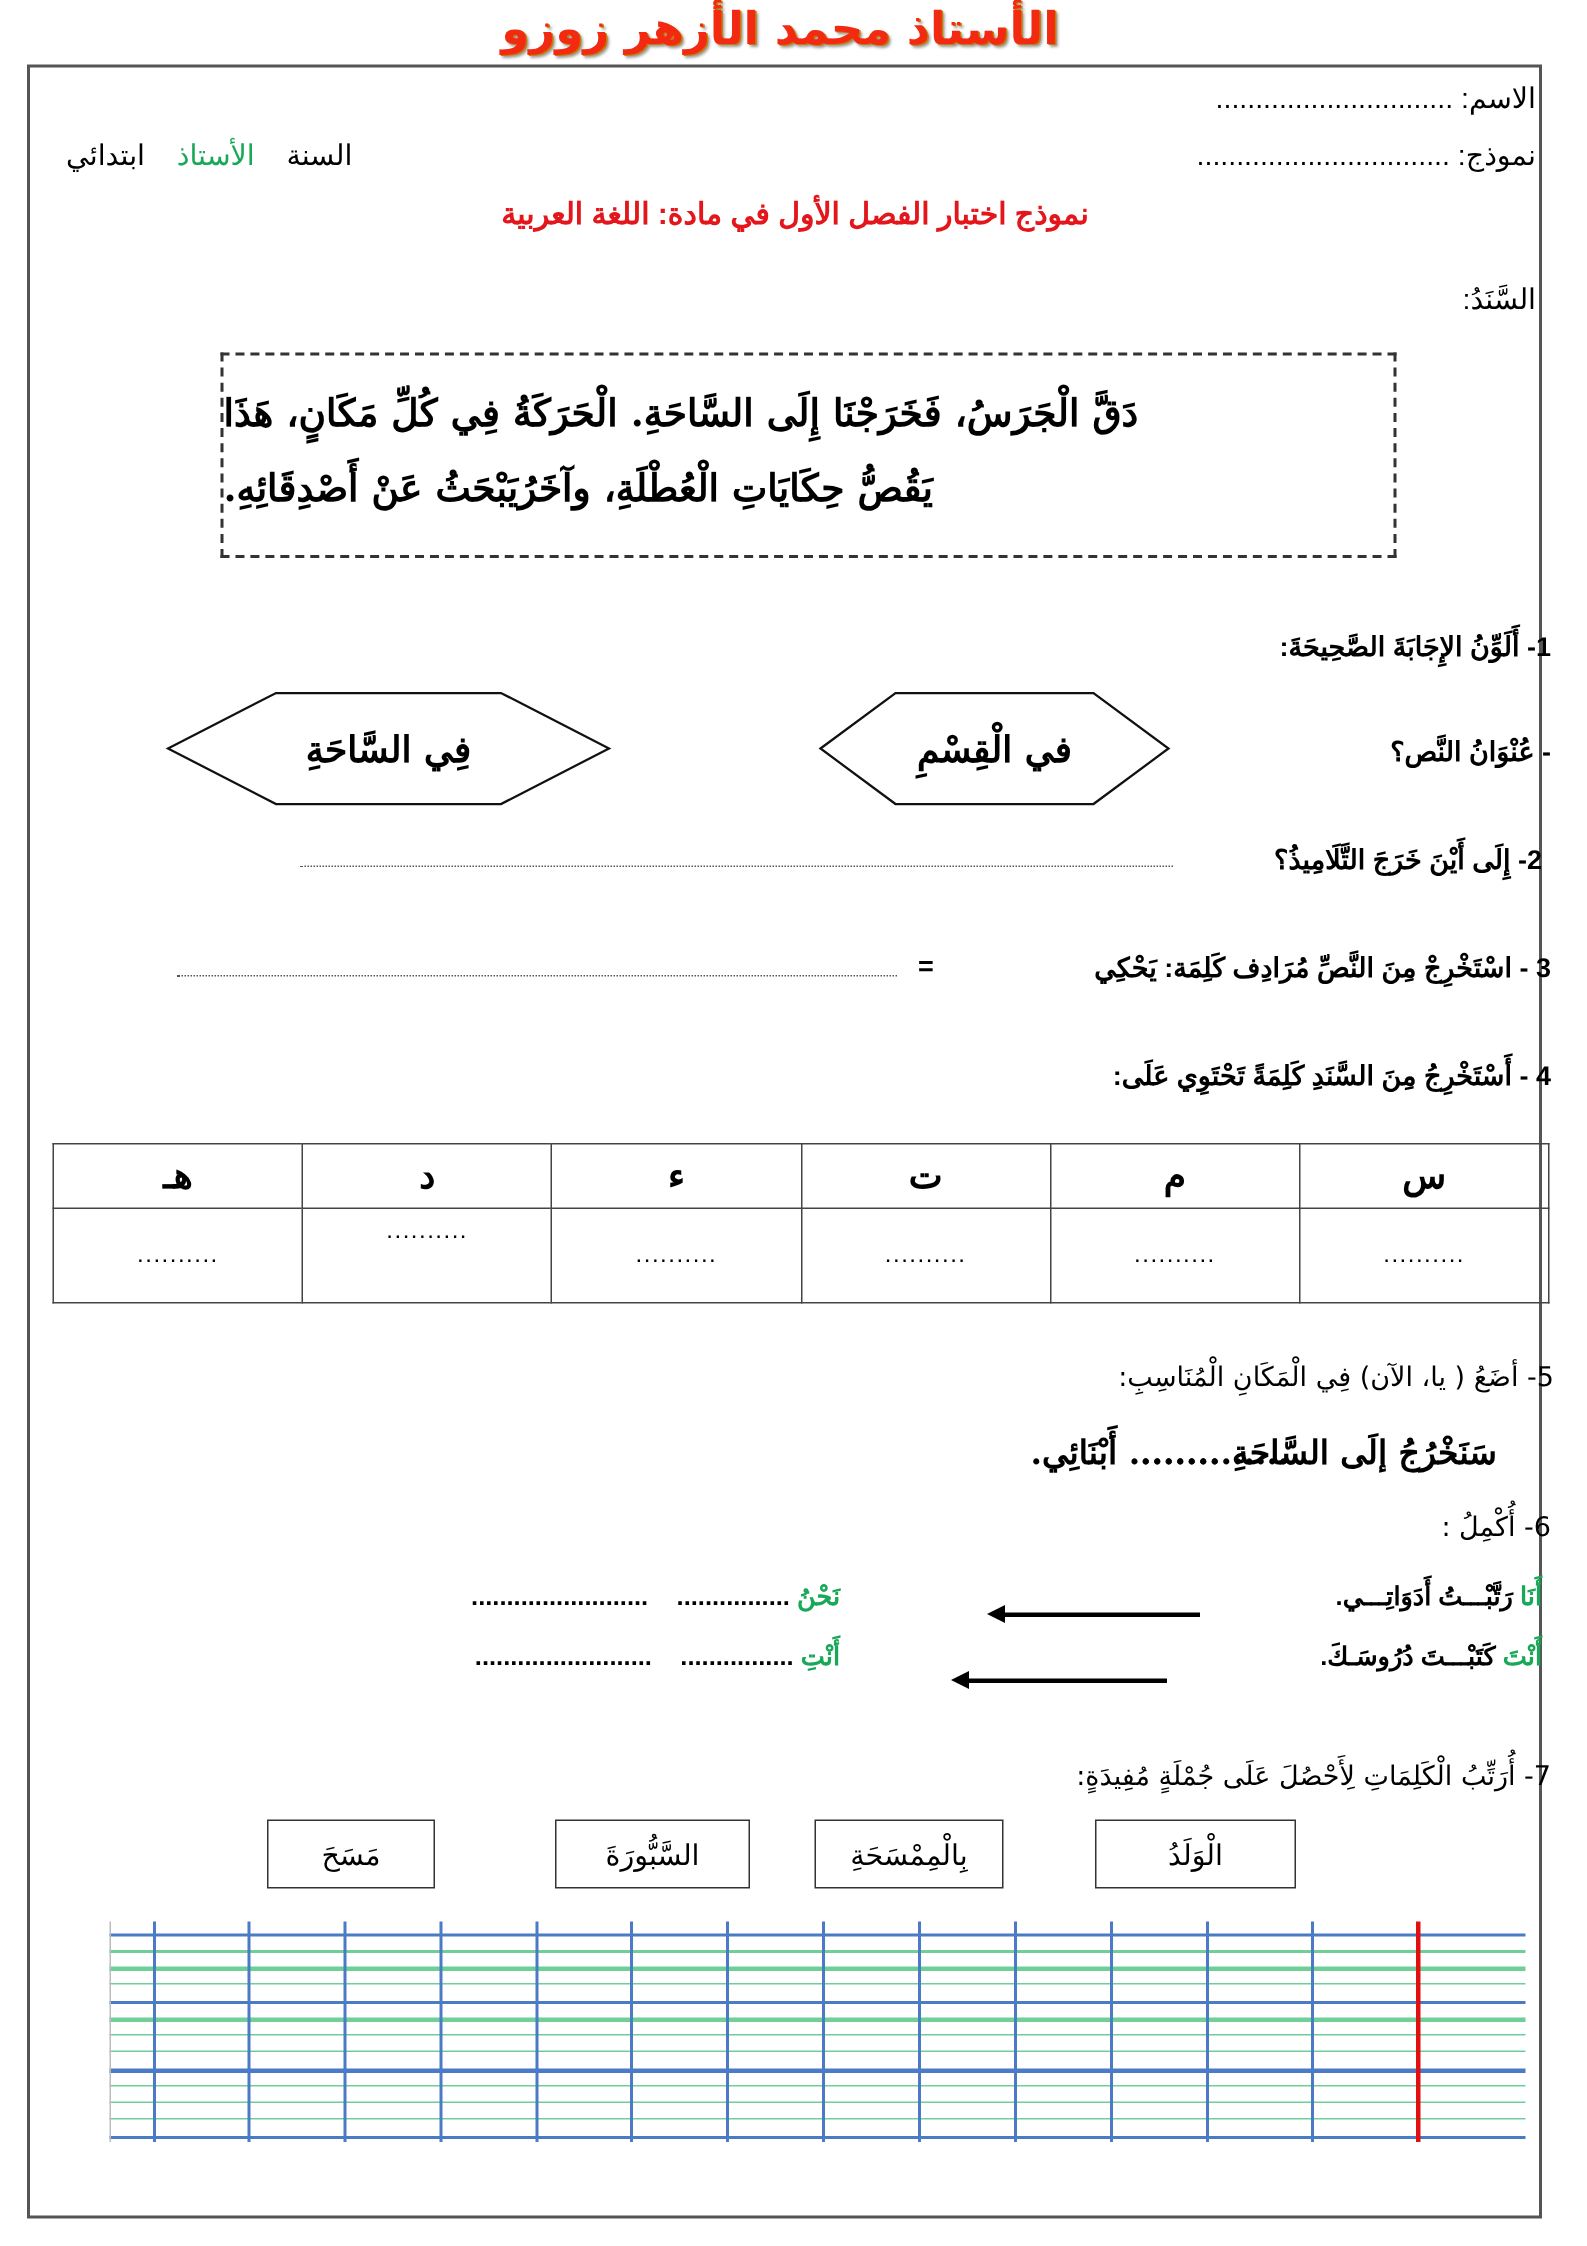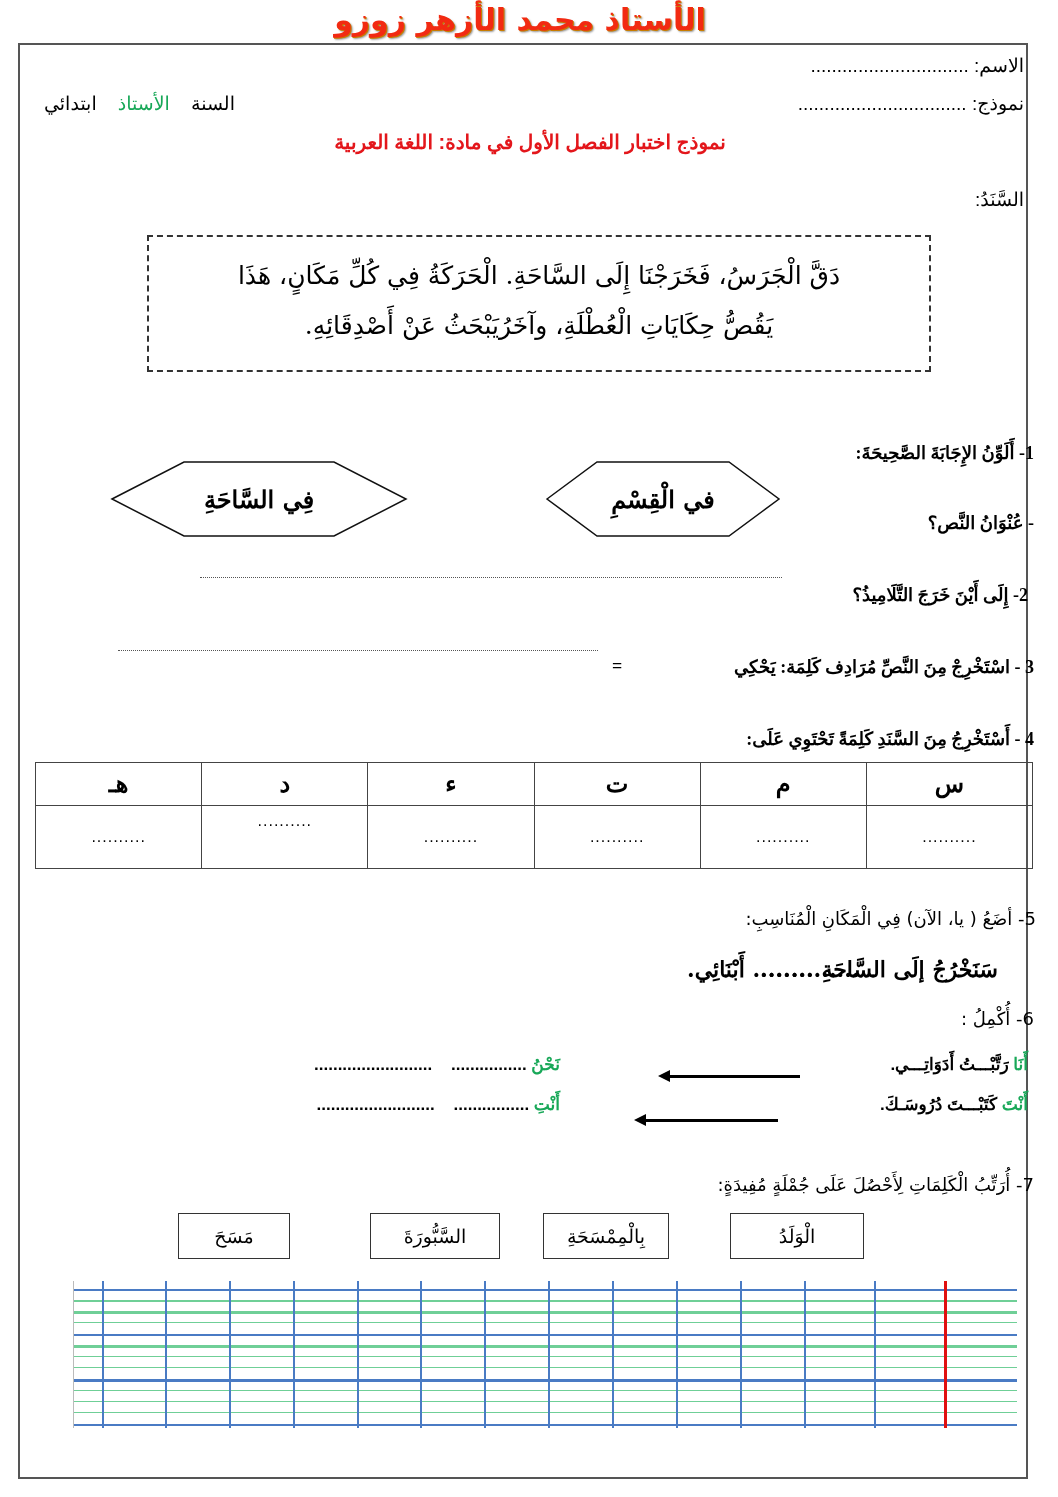--- a/index.html
+++ b/index.html
@@ -22,24 +22,24 @@
     .dots { letter-spacing: 0px; }
 
     .title-red { left: 200px; width: 660px; text-align: center; top: 130px;
                  font-family: "Liberation Sans", sans-serif; font-weight: bold;
                  font-size: 20px; color: #e3161b; }
 
     .green { color: #18a858; }
 
     .passage { left: 147px; top: 235px; width: 784px; height: 137px;
                border: 2px dashed #333; box-sizing: border-box;
-               font-family: "DejaVu Serif", serif; font-weight: normal; font-size: 25px;
-               text-align: center; line-height: 50px; padding-top: 14px; }
-
-    .q { font-family: Liberation Serif, serif; font-weight: bold; font-size: 18px; margin-top: 22px; }
+               font-family: "DejaVu Serif", serif; font-weight: bold; font-size: 25px;
+               text-align: left; line-height: 50px; padding-top: 14px; }
+
+    .q { font-family: Liberation Sans, sans-serif; font-weight: bold; font-size: 18px; }
     .qn { font-family: "DejaVu Sans", sans-serif; font-size: 18px; text-align: right; }
 
     .hex { position: absolute; }
     .hex svg { position: absolute; left: 0; top: 0; }
     .hex .hex-label { position: absolute; left: 0; top: 0; width: 100%; height: 100%;
                       display: flex; align-items: center; justify-content: center;
                       font-family: "DejaVu Serif", serif; font-weight: bold; font-size: 24px; }
 
     .dotted-line { border-bottom: 1px dotted #555; height: 0; }
 

